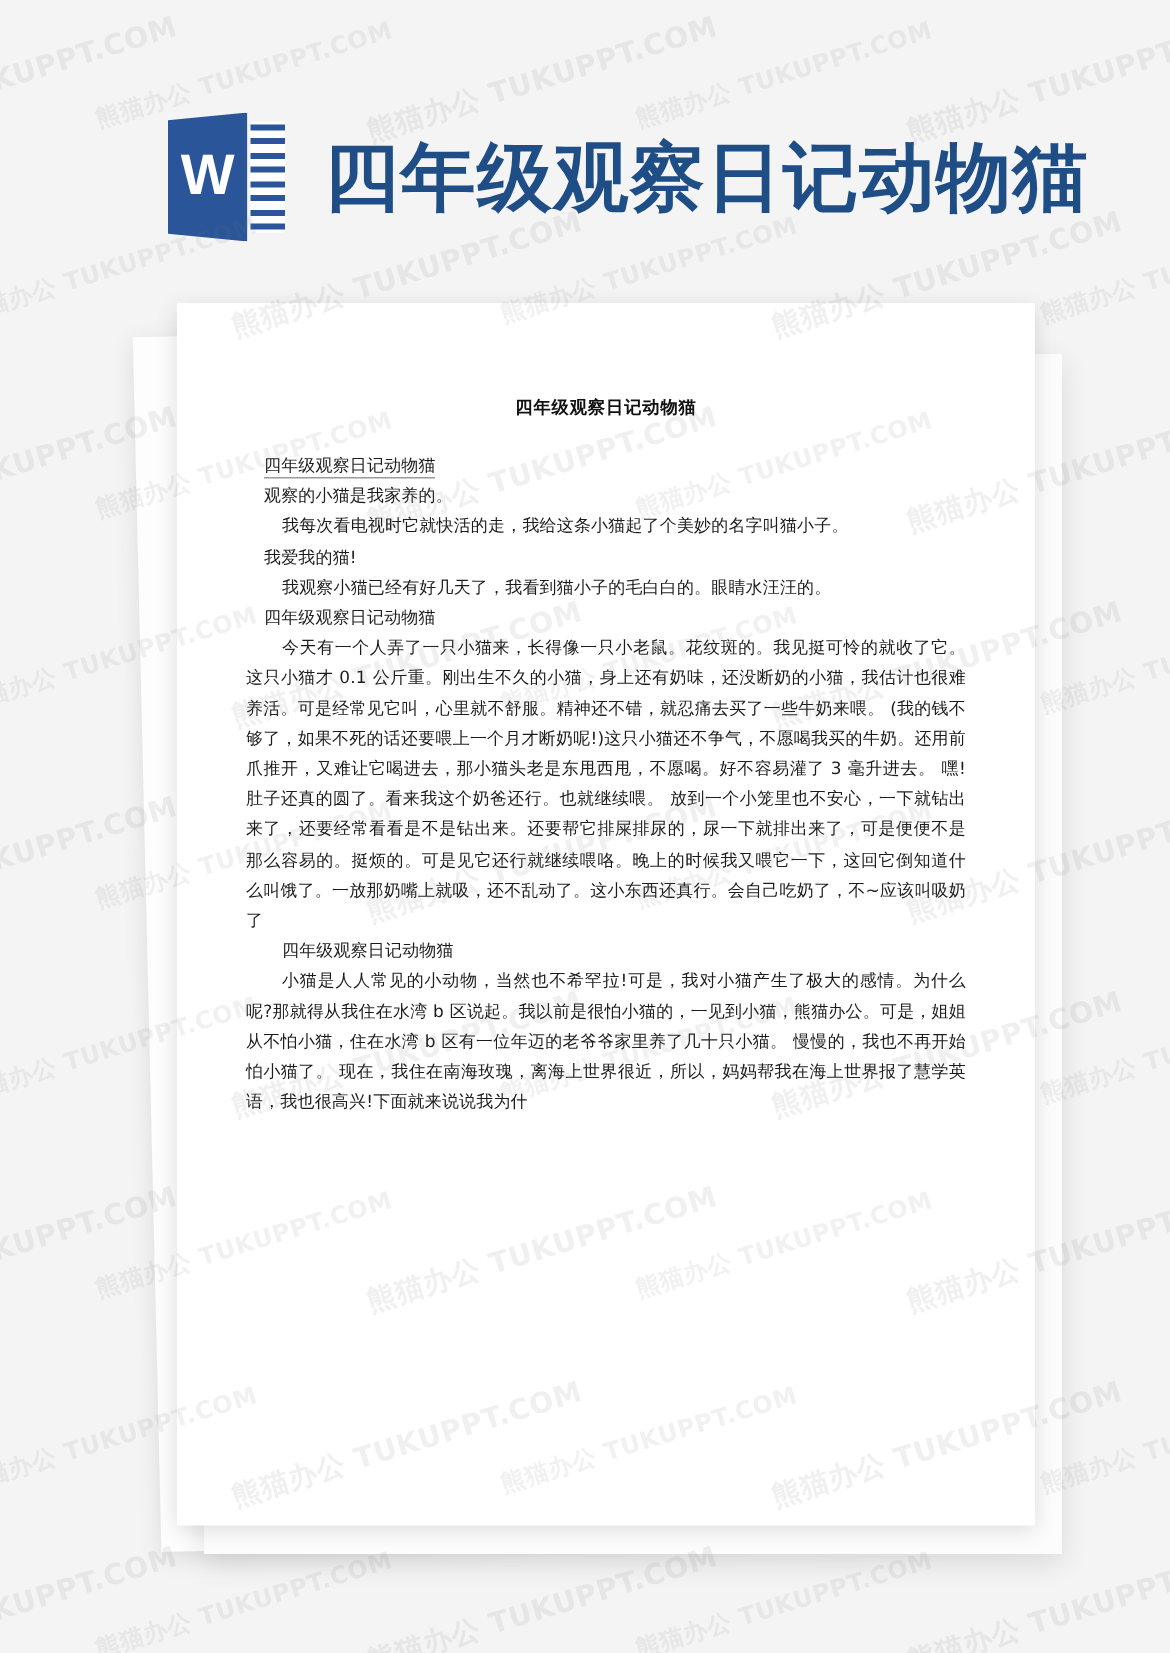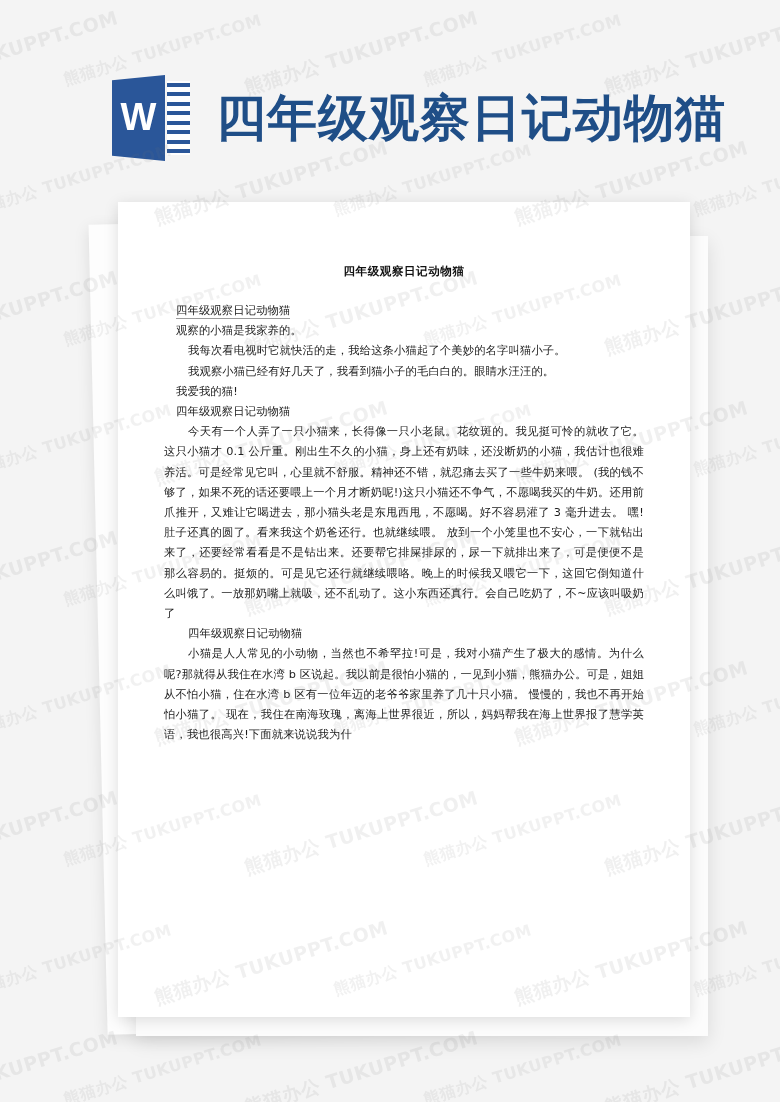--- a/index.html
+++ b/index.html
@@ -212,22 +212,22 @@
   <div class="sheet-back-a"></div>
   <div class="sheet-back-b"></div>
 
   <div class="sheet-front">
     <div class="doc-body">
       <div class="doc-title">四年级观察日记动物猫</div>
       <div id="doc-paragraphs">
           <div class="doc-p indent1 underline-head"><span class="u">四年级观察日记动物猫</span></div>
           <div class="doc-p indent1">观察的小猫是我家养的。</div>
           <div class="doc-p indent2">我每次看电视时它就快活的走，我给这条小猫起了个美妙的名字叫猫小子。</div>
+          <div class="doc-p indent1">我爱我的猫!</div>
           <div class="doc-p indent2">我观察小猫已经有好几天了，我看到猫小子的毛白白的。眼睛水汪汪的。</div>
-          <div class="doc-p indent1">我爱我的猫!</div>
           <div class="doc-p indent1">四年级观察日记动物猫</div>
           <div class="doc-p indent2">今天有一个人弄了一只小猫来，长得像一只小老鼠。花纹斑的。我见挺可怜的就收了它。这只小猫才 0.1 公斤重。刚出生不久的小猫，身上还有奶味，还没断奶的小猫，我估计也很难养活。可是经常见它叫，心里就不舒服。精神还不错，就忍痛去买了一些牛奶来喂。 (我的钱不够了，如果不死的话还要喂上一个月才断奶呢!)这只小猫还不争气，不愿喝我买的牛奶。还用前爪推开，又难让它喝进去，那小猫头老是东甩西甩，不愿喝。好不容易灌了 3 毫升进去。 嘿!肚子还真的圆了。看来我这个奶爸还行。也就继续喂。 放到一个小笼里也不安心，一下就钻出来了，还要经常看看是不是钻出来。还要帮它排屎排尿的，尿一下就排出来了，可是便便不是那么容易的。挺烦的。可是见它还行就继续喂咯。晚上的时候我又喂它一下，这回它倒知道什么叫饿了。一放那奶嘴上就吸，还不乱动了。这小东西还真行。会自己吃奶了，不~应该叫吸奶了</div>
           <div class="doc-p indent2">四年级观察日记动物猫</div>
           <div class="doc-p indent2">小猫是人人常见的小动物，当然也不希罕拉!可是，我对小猫产生了极大的感情。为什么呢?那就得从我住在水湾 b 区说起。我以前是很怕小猫的，一见到小猫，熊猫办公。可是，姐姐从不怕小猫，住在水湾 b 区有一位年迈的老爷爷家里养了几十只小猫。 慢慢的，我也不再开始怕小猫了。 现在，我住在南海玫瑰，离海上世界很近，所以，妈妈帮我在海上世界报了慧学英语，我也很高兴!下面就来说说我为什</div>
         </div>
     </div>
   </div>
 </div>
 
 <div id="watermarks">

